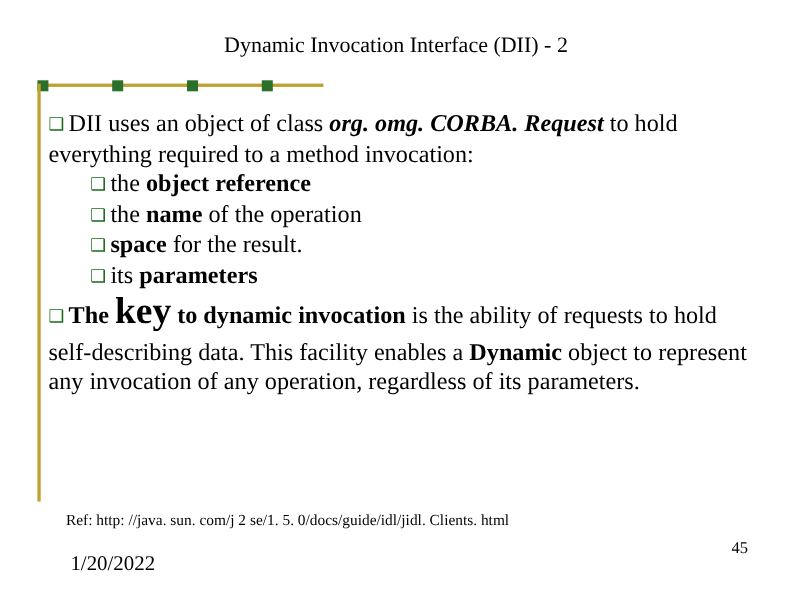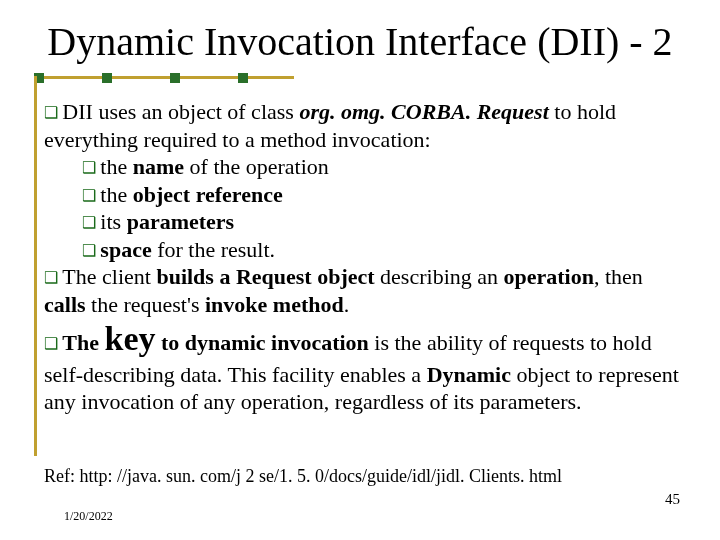--- a/index.html
+++ b/index.html
@@ -13,23 +13,23 @@
     position: relative;
     overflow: hidden;
   }
   .slide {
     width: 720px;
     height: 540px;
     position: relative;
     box-sizing: border-box;
   }
   .title {
-    font-size: 40px;
+    font-size: 20px;
     text-align: center;
-    padding-top: 18px;
+    padding-top: 30px;
     padding-bottom: 6px;
     font-weight: normal;
   }
   .accent-line {
     position: absolute;
     top: 76px;
     left: 34px;
     width: 260px;
     height: 0;
     border-top: 3px solid #c0a030;
@@ -69,29 +69,29 @@
     vertical-align: 1px;
     margin-right: 4px;
   }
   .indent {
     margin-left: 38px;
   }
   .bi { font-style: italic; font-weight: bold; text-align: right; }
   .b { font-weight: bold; }
   .ref {
     position: absolute;
-    left: 44px;
+    left: 60px;
     top: 466px;
-    font-size: 18px;
+    font-size: 14px;
   }
   .footer-date {
     position: absolute;
     left: 64px;
     bottom: 16px;
-    font-size: 12px;
+    font-size: 19px;
   }
   .footer-page {
     position: absolute;
     right: 40px;
     bottom: 32px;
     font-size: 15px;
   }
 </style>
 </head>
 <body>
@@ -108,35 +108,32 @@
     <span></span>
   </div>
   <div class="side-bar"></div>
 
   <div class="body">
     <div>
       <span class="bullet">❑</span><span>DII uses an object of class </span><span class="bi">org. omg. CORBA. Request</span><span> to hold everything required to a method invocation:</span>
     </div>
 
     <div class="indent">
+      <span class="bullet">❑</span><span>the </span><span class="b">object reference</span>
+    </div>
+    <div class="indent">
       <span class="bullet">❑</span><span>the </span><span class="b">name</span><span> of the operation</span>
     </div>
     <div class="indent">
-      <span class="bullet">❑</span><span>the </span><span class="b">object reference</span>
+      <span class="bullet">❑</span><span class="b">space</span><span> for the result.</span>
     </div>
     <div class="indent">
       <span class="bullet">❑</span><span>its </span><span class="b">parameters</span>
     </div>
-    <div class="indent">
-      <span class="bullet">❑</span><span class="b">space</span><span> for the result.</span>
-    </div>
 
-    <div>
-      <span class="bullet">❑</span><span>The client </span><span class="b">builds a Request object</span><span> describing an </span><span class="b">operation</span><span>, then </span><span class="b">calls</span><span> the request's </span><span class="b">invoke method</span><span>.</span>
-    </div>
 
     <div>
       <span class="bullet">❑</span><span class="b">The </span><span class="b" style="font-size:34px">key</span><span class="b"> to dynamic invocation</span><span> is the ability of requests to hold self-describing data. This facility enables a </span><span class="b">Dynamic</span><span> object to represent any invocation of any operation, regardless of its parameters.</span>
     </div>
   </div>
 
   <div class="ref">Ref: http: //java. sun. com/j 2 se/1. 5. 0/docs/guide/idl/jidl. Clients. html</div>
   <div class="footer-date">1/20/2022</div>
   <div class="footer-page">45</div>
 </div>

